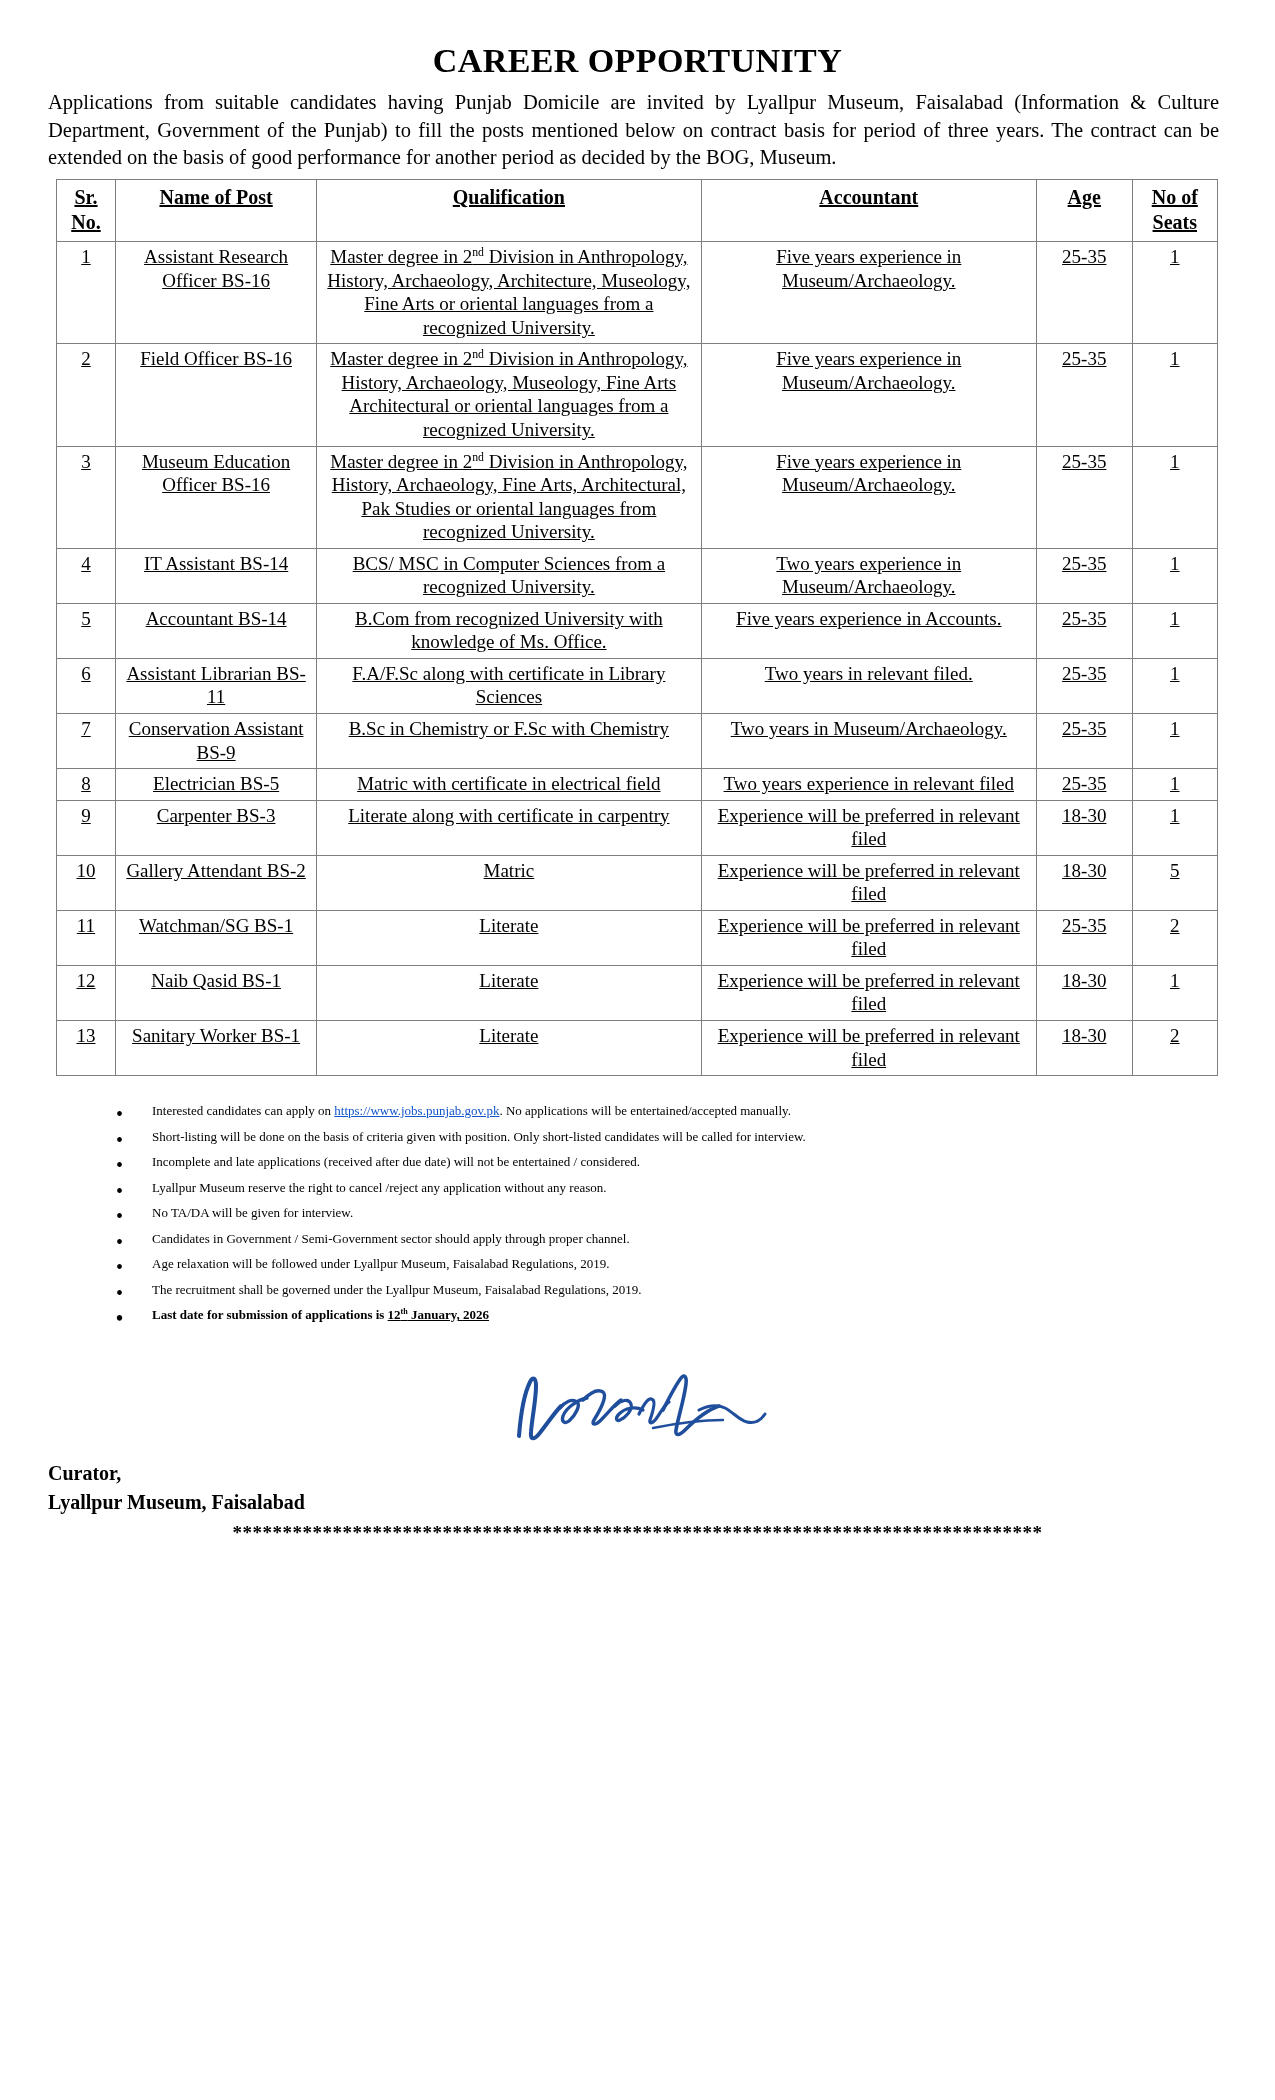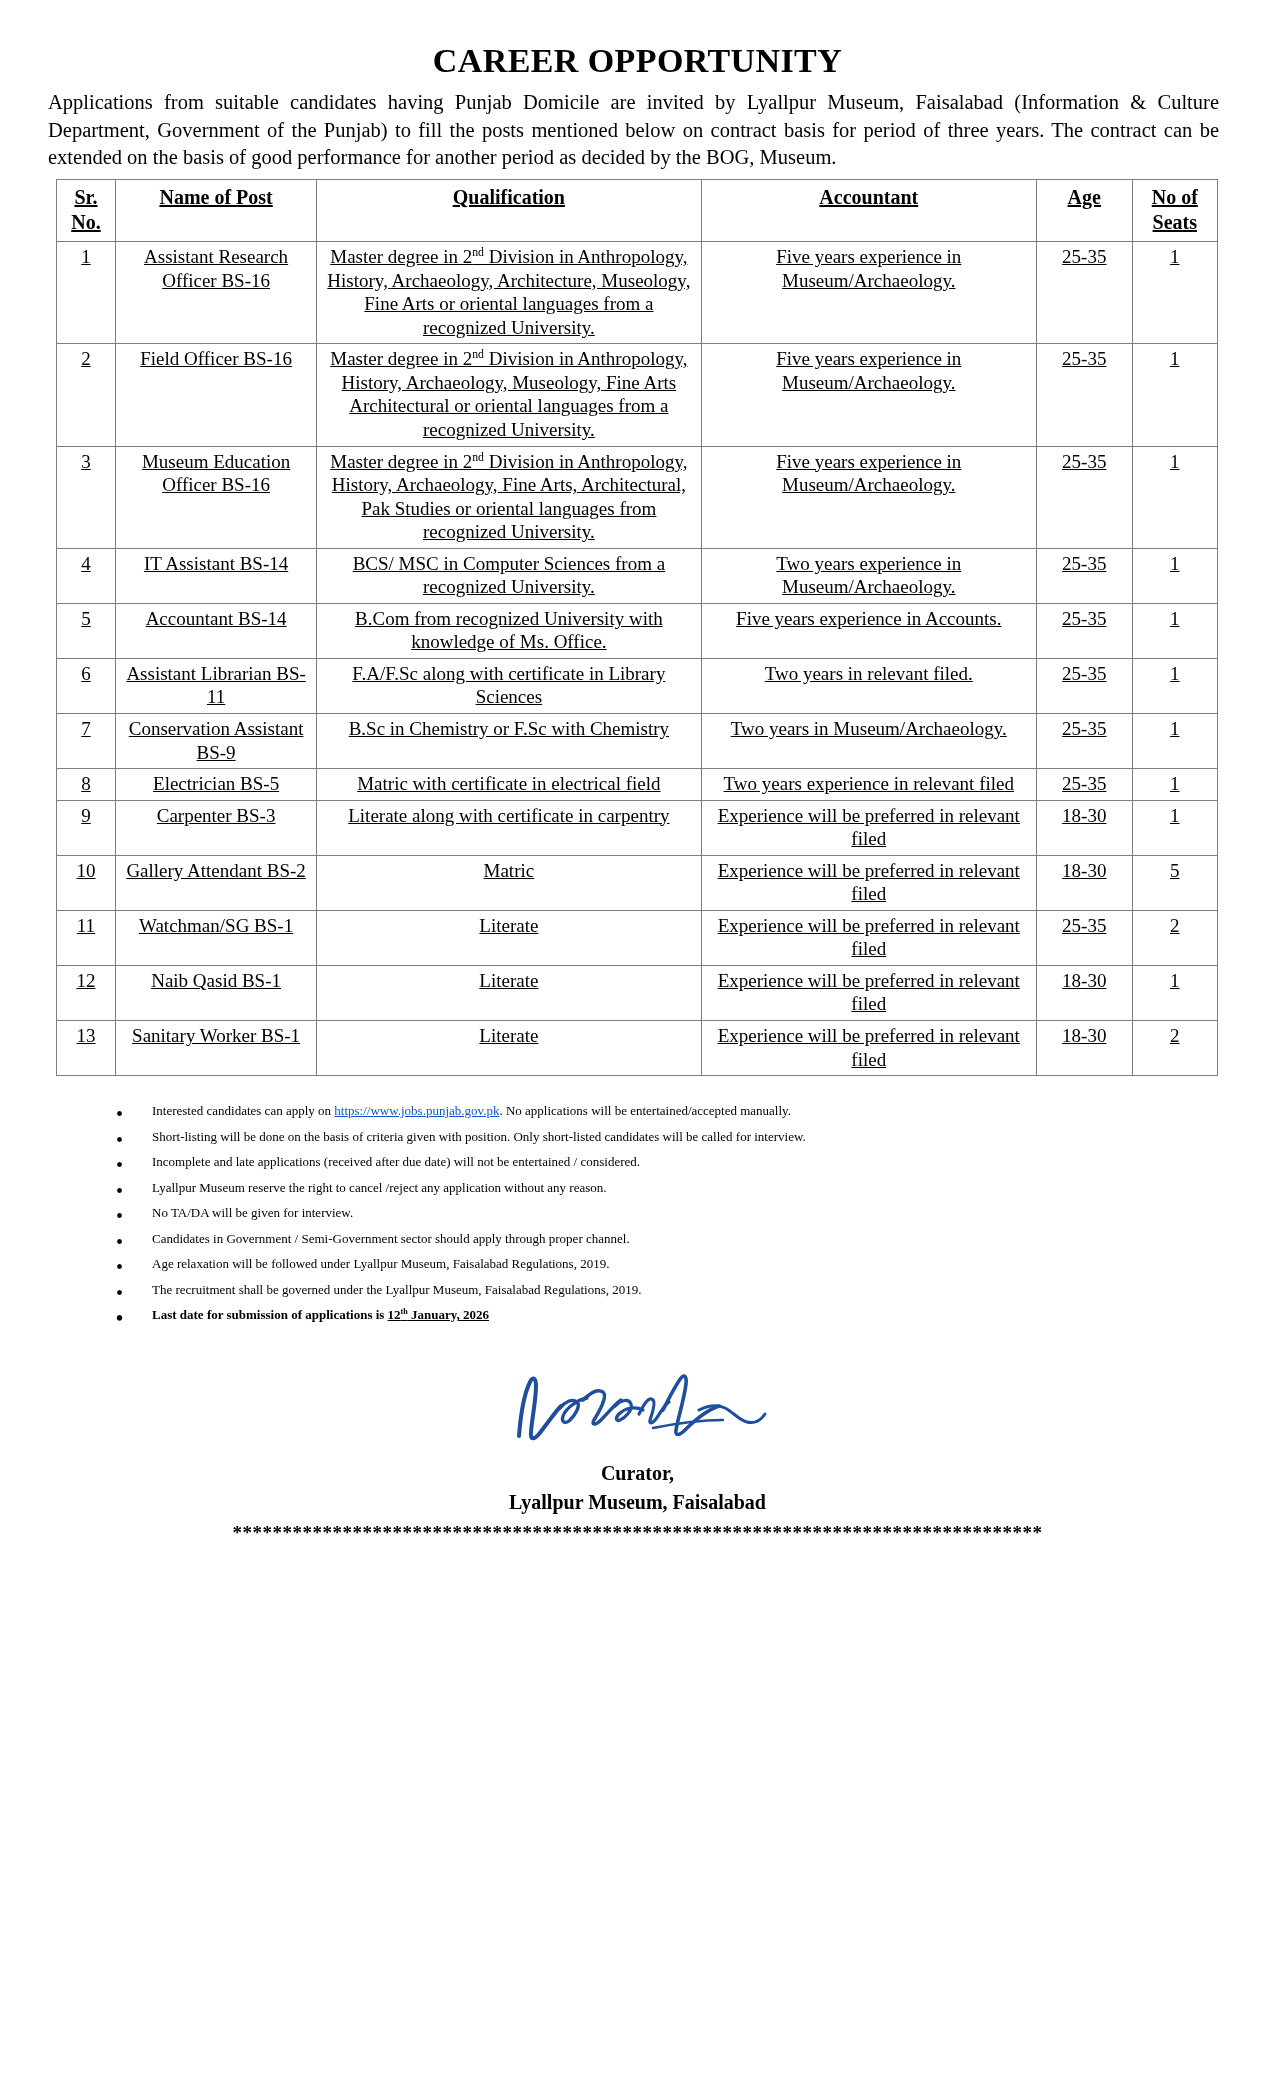--- a/index.html
+++ b/index.html
@@ -99,21 +99,20 @@
   ul.notes li.bold { font-weight: bold; }
   .link {
     color: #1155cc;
     text-decoration: underline;
   }
   .u { text-decoration: underline; }
 
   
   .sign-wrap {
     margin-top: 42px;
-    text-align: center;
     position: relative;
     height: 150px;
   }
   .signature {
     width: 270px;
     height: 92px;
     margin: 0 auto;
     display: block;
   }
   .sign-name {

